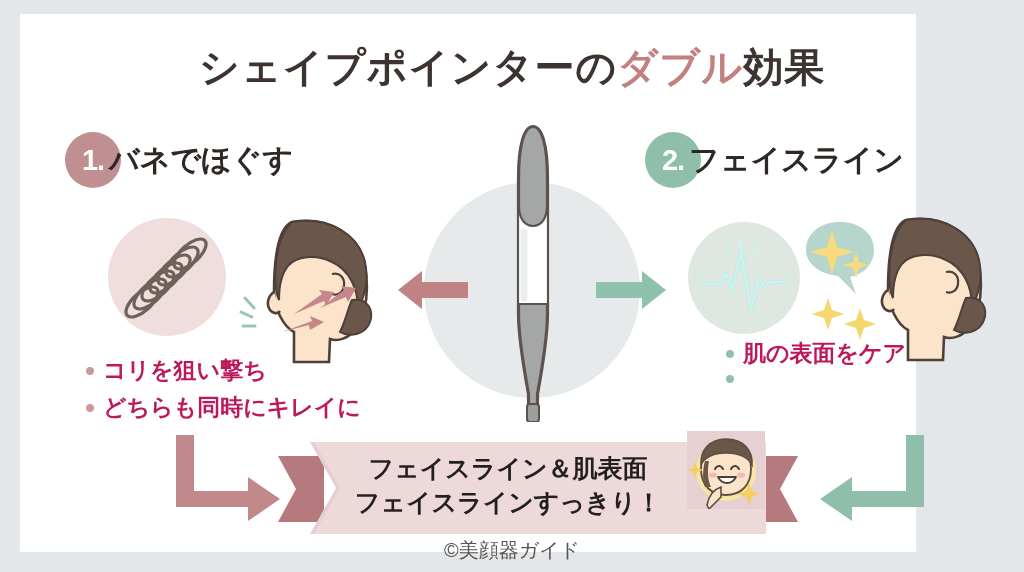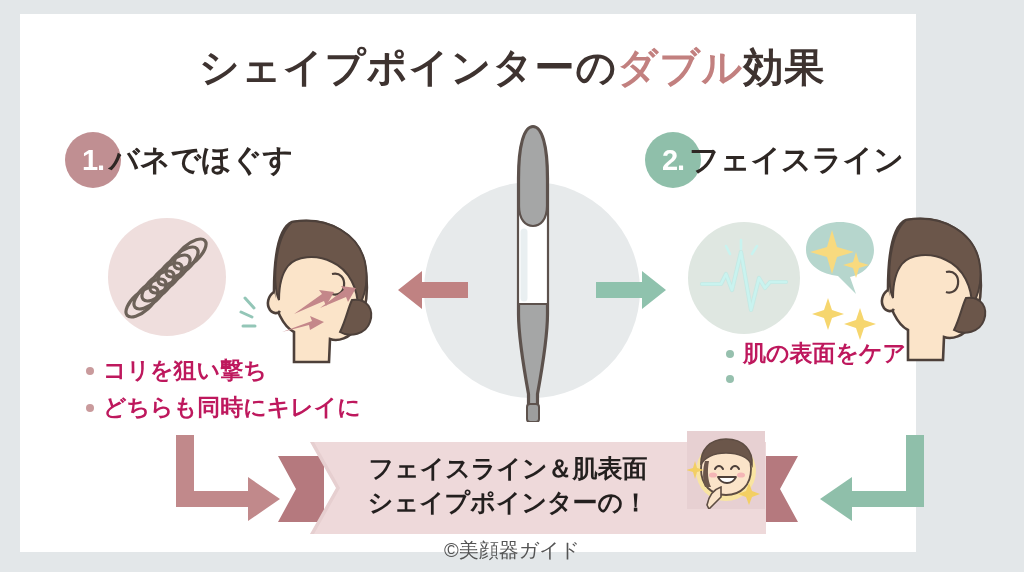--- a/index.html
+++ b/index.html
@@ -214,21 +214,21 @@
   </svg>
 
   <svg id="ribbon" viewBox="0 0 520 110">
     <path d="M0 22 L46 22 L46 88 L0 88 L18 55 Z" fill="#b5797e"></path>
     <path d="M520 22 L474 22 L474 88 L520 88 L502 55 Z" fill="#b5797e"></path>
     <path d="M32 8 L488 8 L488 100 L32 100 L58 54 Z" fill="#e6cfd0"></path>
     <path d="M36 8 L488 8 L488 100 L36 100 L62 54 Z" fill="#eed9da"></path>
   </svg>
   <div class="ribbon-text" style="left:288px;top:438px;width:400px;">
     <div>フェイスライン＆肌表面</div>
-    <div>シェイプポインターの！</div>
+    <div>フェイスラインすっきり！</div>
   </div>
 
   <svg id="ribbon-woman" viewBox="0 0 78 78">
     <rect x="0" y="0" width="78" height="78" fill="#e7d0d2"></rect>
     <circle cx="39" cy="40" r="30" fill="#fbe89a" opacity="0.85"></circle>
     <path d="M39 10 C55 10 64 22 64 38 C64 54 54 64 39 64 C24 64 14 54 14 38 C14 22 23 10 39 10 Z" fill="#fbe4c9" stroke="#5e4d43" stroke-width="1.8"></path>
     <path d="M39 8 C57 8 66 20 65 34 C62 28 54 22 39 22 C26 22 17 27 14 34 C13 19 23 8 39 8 Z" fill="#6b564a" stroke="#5e4d43" stroke-width="1.6"></path>
     <path d="M22 30 C20 40 21 50 24 56 L18 56 C15 48 16 36 18 30 Z" fill="#6b564a"></path>
     <g stroke="#4d403a" stroke-width="2" fill="none" stroke-linecap="round">
       <path d="M28 38 C30 34 34 34 36 38"></path>

